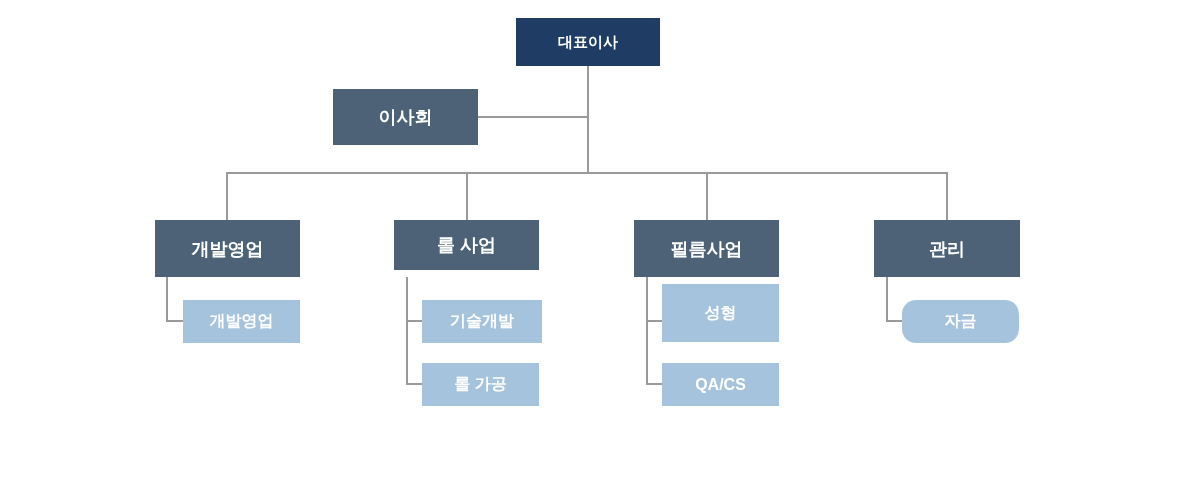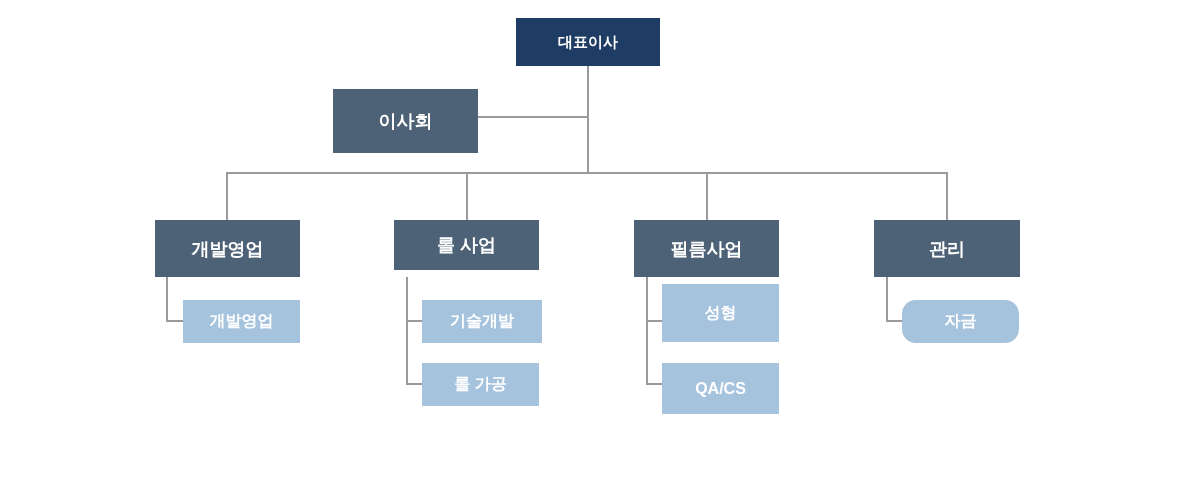--- a/index.html
+++ b/index.html
@@ -67,21 +67,21 @@
   <div class="line" style="left:646px; top:320px; width:16px; height:2px;"></div>
   <div class="line" style="left:646px; top:383px; width:16px; height:2px;"></div>
 
   <div class="line" style="left:886px; top:277px; width:2px;  height:45px;"></div>
   <div class="line" style="left:886px; top:320px; width:16px; height:2px;"></div>
 
   <div class="node node--ceo" style="left:516px; top:18px; width:144px; height:48px;">
     <span>대표이사</span>
   </div>
 
-  <div class="node node--dept" style="left:333px; top:89px; width:145px; height:64px;">
+  <div class="node node--dept" style="left:333px; top:89px; width:145px; height:56px;">
     <span>이사회</span>
   </div>
 
   <div class="node node--dept" style="left:155px; top:220px; width:145px; height:57px;">
     <span>개발영업</span>
   </div>
   <div class="node node--dept" style="left:394px; top:220px; width:145px; height:50px;">
     <span>롤 사업</span>
   </div>
   <div class="node node--dept" style="left:634px; top:220px; width:145px; height:57px;">
@@ -96,20 +96,20 @@
   </div>
   <div class="node node--sub" style="left:422px; top:300px; width:120px; height:43px;">
     <span>기술개발</span>
   </div>
   <div class="node node--sub" style="left:422px; top:363px; width:117px; height:43px;">
     <span>롤 가공</span>
   </div>
   <div class="node node--sub" style="left:662px; top:284px; width:117px; height:58px;">
     <span>성형</span>
   </div>
-  <div class="node node--sub" style="left:662px; top:363px; width:117px; height:51px;">
+  <div class="node node--sub" style="left:662px; top:363px; width:117px; height:43px;">
     <span>QA/CS</span>
   </div>
   <div class="node node--sub" style="left:902px; top:300px; width:117px; height:43px;border-radius:14px;">
     <span>자금</span>
   </div>
 
 </div>
 
 </body></html>

